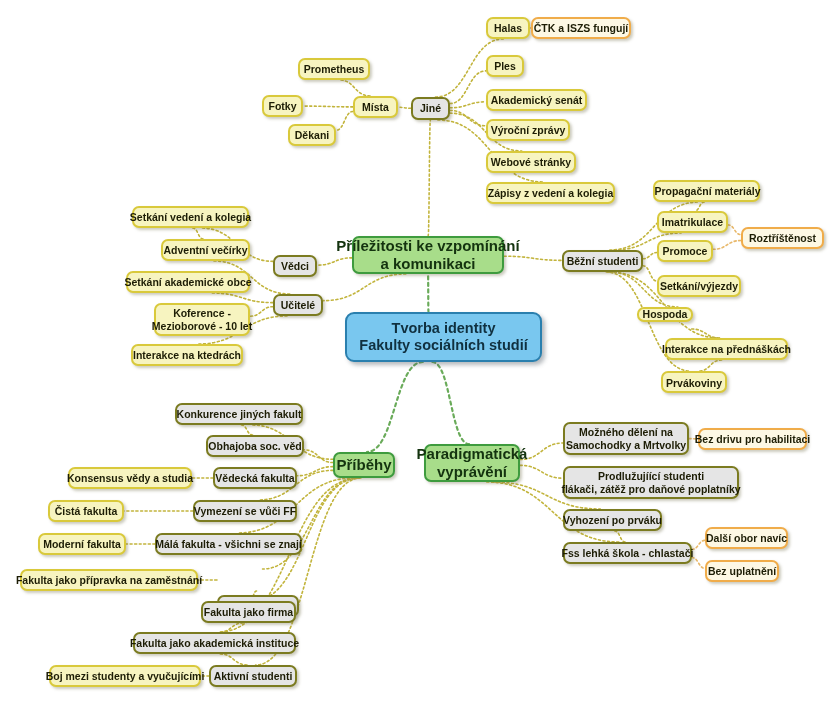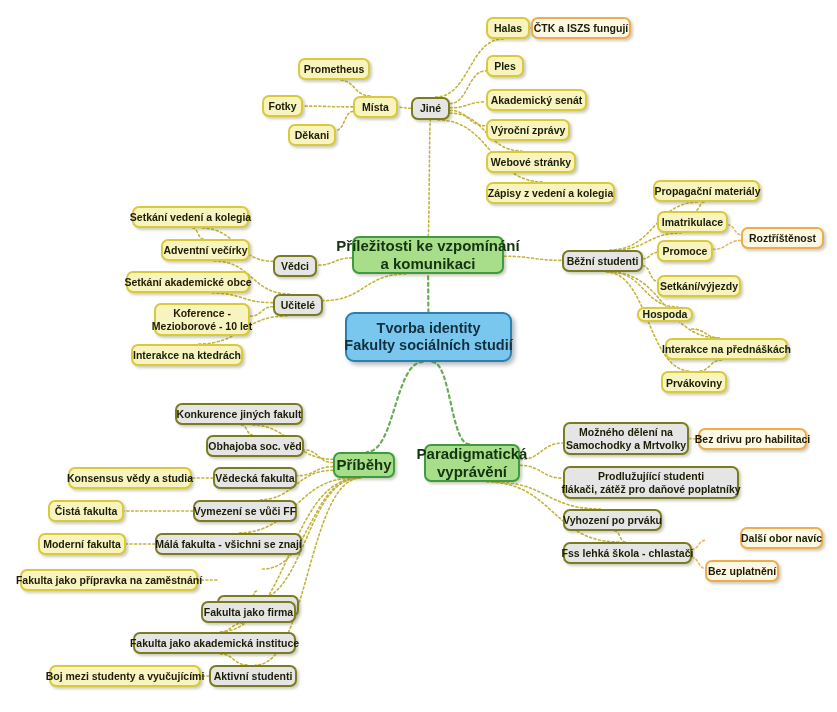--- a/index.html
+++ b/index.html
@@ -139,21 +139,21 @@
       <path d="M 520 459.56363636363636 C 541.5 459.56363636363636, 541.5 443.01022727272726, 563 443.01022727272726" fill="none" stroke="#c2b43c" stroke-width="1.6" stroke-linecap="round" stroke-dasharray="2 2.6"></path>
       <path d="M 520 465.3530726256983 C 541.5 465.3530726256983, 541.5 478.18603351955306, 563 478.18603351955306" fill="none" stroke="#c2b43c" stroke-width="1.6" stroke-linecap="round" stroke-dasharray="2 2.6"></path>
       <path d="M 493.075 482 C 546.6868421052632 482, 546.6868421052632 509, 600.2986842105263 509" fill="none" stroke="#c2b43c" stroke-width="1.6" stroke-linecap="round" stroke-dasharray="2 2.6"></path>
       <path d="M 486.7725 482 C 552.86 482, 552.86 542, 618.9475 542" fill="none" stroke="#c2b43c" stroke-width="1.6" stroke-linecap="round" stroke-dasharray="2 2.6"></path>
       <path d="M 689 438.61205533596836 C 693.5 438.61205533596836, 693.5 438.90306324110674, 698 438.90306324110674" fill="none" stroke="#e8b86a" stroke-width="1.6" stroke-linecap="round" stroke-dasharray="2 2.6"></path>
       <path d="M 614.75 531 C 620 531, 620 542, 625.25 542" fill="none" stroke="#c2b43c" stroke-width="1.6" stroke-linecap="round" stroke-dasharray="2 2.6"></path>
       <path d="M 692 549.3413865546219 C 698.5 549.3413865546219, 698.5 540.3539915966387, 705 540.3539915966387" fill="none" stroke="#e8b86a" stroke-width="1.6" stroke-linecap="round" stroke-dasharray="2 2.6"></path>
       <path d="M 692 557.5628820960699 C 698.5 557.5628820960699, 698.5 568.3825327510917, 705 568.3825327510917" fill="none" stroke="#e8b86a" stroke-width="1.6" stroke-linecap="round" stroke-dasharray="2 2.6"></path>
     </svg>
   <div id="node-layer">
-      <div class="node lv-root" style="left: 345px; top: 312px; width: 167px; height: 50px;"><span>Tvorba identity
+      <div class="node lv-root" style="left: 345px; top: 312px; width: 197px; height: 50px;"><span>Tvorba identity
 Fakulty sociálních studií</span></div>
       <div class="node lv-main" style="left: 352px; top: 236px; width: 152px; height: 38px;"><span>Příležitosti ke vzpomínání
 a komunikaci</span></div>
       <div class="node lv-main" style="left: 333px; top: 452px; width: 62px; height: 26px;"><span>Příběhy</span></div>
       <div class="node lv-main" style="left: 424px; top: 444px; width: 96px; height: 38px;"><span>Paradigmatická
 vyprávění</span></div>
       <div class="node lv-branch" style="left: 411px; top: 97px; width: 39px; height: 23px;"><span>Jiné</span></div>
       <div class="node lv-branch" style="left: 273px; top: 255px; width: 44px; height: 22px;"><span>Vědci</span></div>
       <div class="node lv-branch" style="left: 273px; top: 294px; width: 50px; height: 22px;"><span>Učitelé</span></div>
       <div class="node lv-branch" style="left: 562px; top: 250px; width: 81px; height: 22px;"><span>Běžní studenti</span></div>
@@ -196,16 +196,16 @@
       <div class="node lv-leaf" style="left: 38px; top: 533px; width: 88px; height: 22px;"><span>Moderní fakulta</span></div>
       <div class="node lv-leaf" style="left: 20px; top: 569px; width: 178px; height: 22px;"><span>Fakulta jako přípravka na zaměstnání</span></div>
       <div class="node lv-leaf" style="left: 49px; top: 665px; width: 152px; height: 22px;"><span>Boj mezi studenty a vyučujícími</span></div>
       <div class="node lv-branch" style="left: 563px; top: 422px; width: 126px; height: 33px;"><span>Možného dělení na
 Samochodky a Mrtvolky</span></div>
       <div class="node lv-branch" style="left: 563px; top: 466px; width: 176px; height: 33px;"><span>Prodlužujíící studenti
 flákači, zátěž pro daňové poplatníky</span></div>
       <div class="node lv-branch" style="left: 563px; top: 509px; width: 99px; height: 22px;"><span>Vyhození po prváku</span></div>
       <div class="node lv-branch" style="left: 563px; top: 542px; width: 129px; height: 22px;"><span>Fss lehká škola - chlastači</span></div>
       <div class="node lv-sub" style="left: 698px; top: 428px; width: 109px; height: 22px;"><span>Bez drivu pro habilitaci</span></div>
-      <div class="node lv-sub" style="left: 705px; top: 527px; width: 83px; height: 22px; margin-left: 35px;"><span>Další obor navíc</span></div>
+      <div class="node lv-sub" style="left: 705px; top: 527px; width: 83px; height: 22px;"><span>Další obor navíc</span></div>
       <div class="node lv-sub" style="left: 705px; top: 560px; width: 74px; height: 22px;"><span>Bez uplatnění</span></div>
     </div>
 </div>
 
 </body></html>

